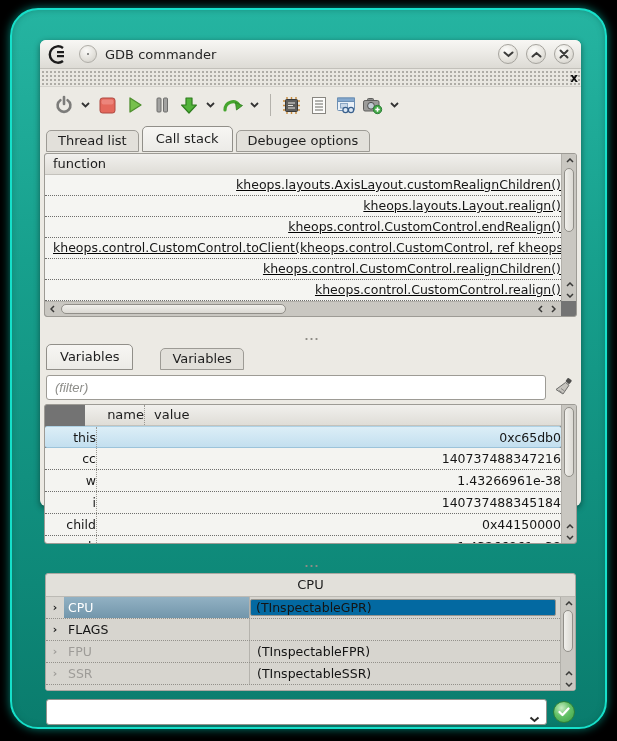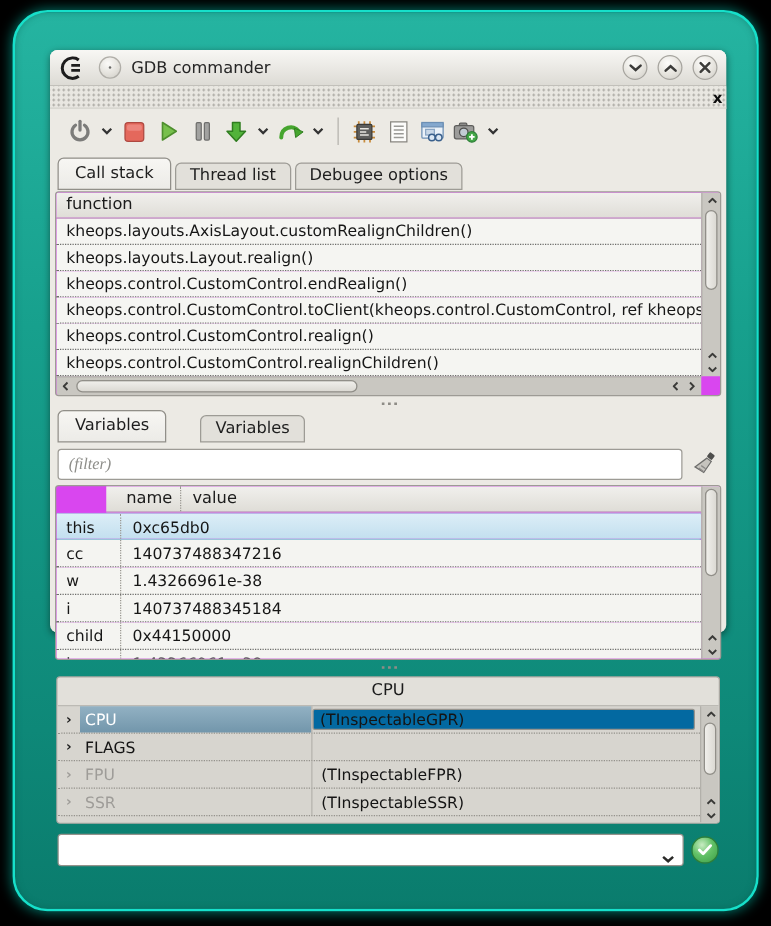--- a/index.html
+++ b/index.html
@@ -66,32 +66,32 @@
     font-size:13px; color:#1e1e1e; cursor:pointer;
     border:1px solid #9d9b95; border-radius:5px 5px 0 0;
     background:#E2E0DA; padding:2px 11px 3px; margin-right:3px;
   }
   .tab.active {
     background:linear-gradient(#F7F6F3,#ECEBE7); padding:4px 13px 5px;
     border-color:#918f89; position:relative; z-index:2;
   }
 
   
-  .panel { margin:1px 4px 0; border:1px solid #9d9b95; border-radius:3px;
-           background:#d946ef; position:relative; overflow:hidden; }
+  .panel { margin:1px 4px 16px; border:1px solid #9d9b95; border-radius:3px;
+           background:#737373; position:relative; overflow:hidden;text-align:right; }
   .cs-panel { height:164px; flex:0 0 164px; }
   .var-panel { height:140px; flex:0 0 140px;padding-left:40px; }
 
   .col-header {
     height:21px; line-height:20px; font-size:13px; color:#1c1c1c; padding-left:8px;
     background:linear-gradient(#F1F0ED,#DFDDD7); border-bottom:1px solid #c4c2bc;
     display:flex;
   }
   .rows { position:absolute; left:0; right:15px; top:21px; bottom:0; overflow:hidden; }
-  .cs-panel .rows { bottom:8px; }
+  .cs-panel .rows { bottom:8px;text-decoration:underline; }
   .lrow {
     height:21px; line-height:20px; font-size:12.5px; color:#161616; padding-left:8px;
     border-bottom:1px dotted #6e6e6c; white-space:nowrap; overflow:hidden; cursor:default;
     background:#F5F5F2;
   }
 
   
   .vrow { display:flex; height:22px; line-height:21px; font-size:12.5px; color:#161616;
           border-bottom:1px dotted #6e6e6c; background:#F4F4F1; cursor:default; }
   .vcell-name { width:52px; padding-left:8px; border-right:1px dotted #9a9892; overflow:hidden; }
@@ -122,21 +122,21 @@
   .splitter { flex:0 0 11px; display:grid; place-items:center; }
   .splitter i { width:14px; height:2px;
                 background-image:radial-gradient(circle,#8e8c86 1px,transparent 1.2px);
                 background-size:5px 2px; }
 
   
   .filter-row { display:flex; align-items:center; margin:4px 6px 3px; gap:5px; height:26px; flex:0 0 26px;}
   .filter-input {
     flex:1; height:25px; border:1px solid #9d9b95; border-radius:3px;
     background:#fff; font-size:13px; padding:0 8px; color:#222; outline:none;
-    font-family:Liberation Serif, serif;
+    font-family:Liberation Sans, sans-serif;
   }
   .filter-input::placeholder { color:#8d8d89; font-style:italic; }
   .icon-btn { width:24px; height:24px; display:grid; place-items:center; cursor:pointer; }
 
   
   .cpu-box { margin:2px 5px 0; border:1px solid #aaa8a2; border-radius:3px;
              background:#E2E0DA; flex:0 0 118px; height:118px; position:relative; overflow:hidden; }
   .cpu-title { text-align:center; font-size:13px; color:#1c1c1c; height:22px; line-height:22px; }
   .cpu-grid { position:absolute; left:0; right:0; top:22px; bottom:0;
               background:#D7D5CF; border-top:1px solid #bcbab4; }
@@ -288,36 +288,36 @@
         </svg>
       </span>
       <span class="tool narrow">
         <svg width="9" height="6" viewBox="0 0 9 6">
             <path d="M1 1 L4.5 4.5 L8 1" fill="none" stroke="#333" stroke-width="1.8"></path>
           </svg>
       </span>
     </div>
 
     <div class="tabbar">
+      <span class="tab">Thread list</span>
       <span class="tab active">Call stack</span>
-      <span class="tab">Thread list</span>
       <span class="tab">Debugee options</span>
     </div>
 
     <div class="panel cs-panel">
       <div class="col-header">
         <span>function</span>
       </div>
       <div class="rows">
         <div class="lrow">kheops.layouts.AxisLayout.customRealignChildren()</div>
         <div class="lrow">kheops.layouts.Layout.realign()</div>
         <div class="lrow">kheops.control.CustomControl.endRealign()</div>
         <div class="lrow">kheops.control.CustomControl.toClient(kheops.control.CustomControl, ref kheops.</div>
+        <div class="lrow">kheops.control.CustomControl.realignChildren()</div>
         <div class="lrow">kheops.control.CustomControl.realign()</div>
-        <div class="lrow">kheops.control.CustomControl.realignChildren()</div>
       </div>
       <div class="vscroll">
         <span class="sb-arrow" style="top:0;">
           <svg width="8" height="5" viewBox="0 0 8 5">
               <path d="M1 4 L4 1 L7 4" fill="none" stroke="#3a3a38" stroke-width="1.5"></path>
             </svg>
           </span>
         <div class="thumb-v" style="top:14px; height:64px;"></div>
         <span class="sb-arrow" style="bottom:11px;">
           <svg width="8" height="5" viewBox="0 0 8 5">

